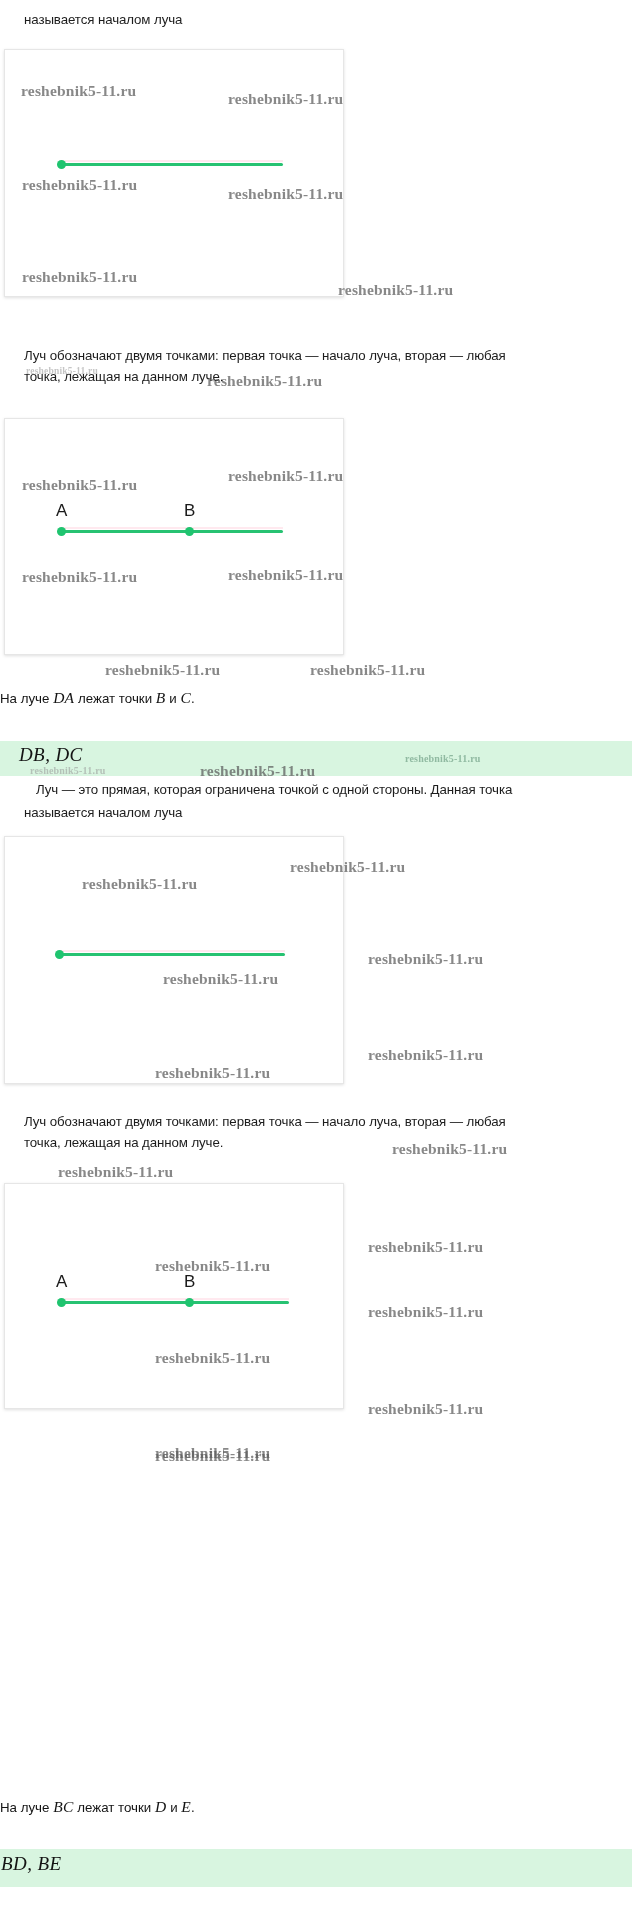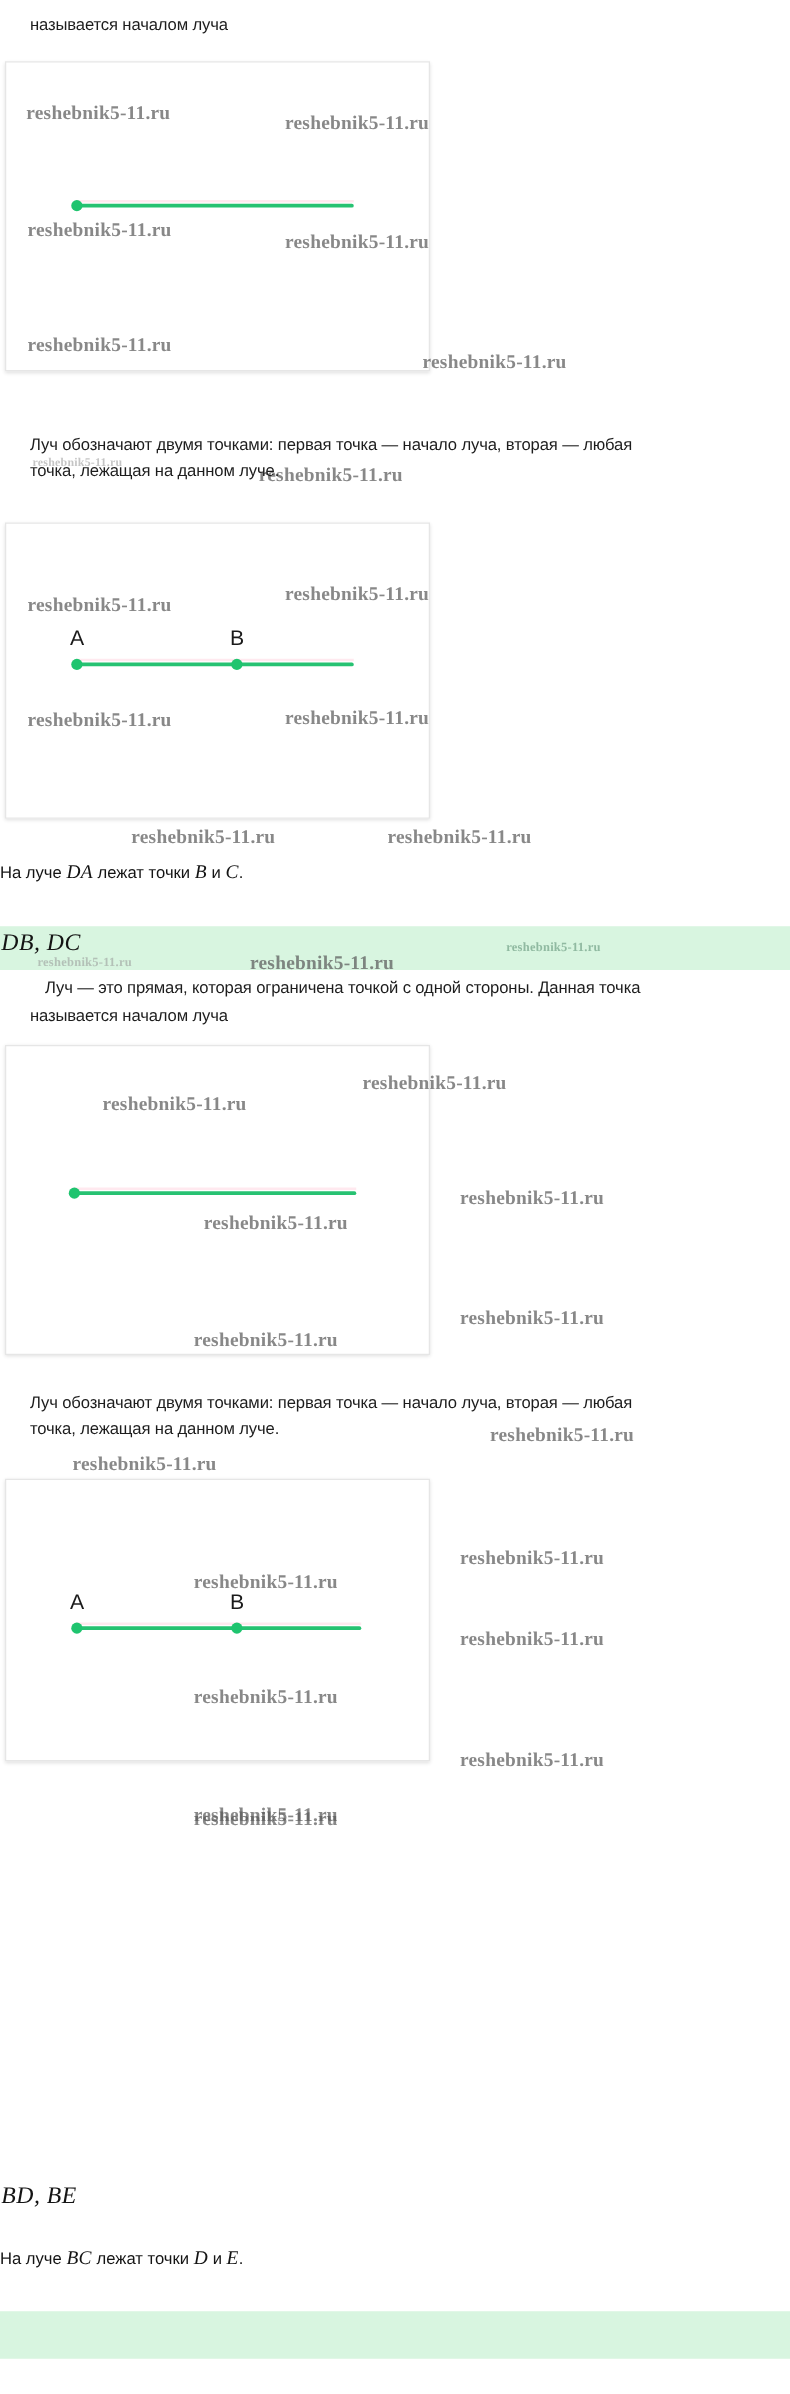--- a/index.html
+++ b/index.html
@@ -189,21 +189,21 @@
   <div class="wm wm-dark" style="left:228px; top:566px; font-size:15.5px;">reshebnik5-11.ru</div>
   <div class="wm wm-dark" style="left:105px; top:661px; font-size:15.5px;">reshebnik5-11.ru</div>
   <div class="wm wm-dark" style="left:310px; top:661px; font-size:15.5px;">reshebnik5-11.ru</div>
 
   <div class="mathline" style="left:0px; top:688px;">
     <span>На луче </span><span class="mi">DA</span><span> лежат точки </span><span class="mi">B</span><span> и </span><span class="mi">C</span><span>.</span>
   </div>
 
 
   <div class="answer-band" style="top:741px; height:35px;"></div>
-  <div class="answer-text" style="left:1px; top:744px;">DB, DC</div>
+  <div class="answer-text" style="left:19px; top:744px;">DB, DC</div>
 
   <div class="wm wm-green" style="left:405px; top:753px; font-size:10px;">reshebnik5-11.ru</div>
   <div class="wm wm-light" style="left:30px; top:765px; font-size:10px;">reshebnik5-11.ru</div>
   <div class="wm wm-dark" style="left:200px; top:762px; font-size:15.5px;">reshebnik5-11.ru</div>
 
   <div class="para" style="left:12px; top:779px; width:561px;">Луч — это прямая, которая ограничена точкой с одной стороны. Данная точка</div>
   <div class="para" style="left:0px; top:802px; width:632px;">называется началом луча</div>
 
   <div class="card" style="left:4px; top:836px; width:338px; height:246px;">
     <div class="card-inner">
@@ -247,17 +247,17 @@
   <div class="wm wm-dark" style="left:155px; top:1349px; font-size:15.5px;">reshebnik5-11.ru</div>
   <div class="wm wm-dark" style="left:368px; top:1400px; font-size:15.5px;">reshebnik5-11.ru</div>
   <div class="wm wm-dark" style="left:155px; top:1447px; font-size:15.5px;">reshebnik5-11.ru</div>
 
   <div class="mathline" style="left:0px; top:1797px;">
     <span>На луче </span><span class="mi">BC</span><span> лежат точки </span><span class="mi">D</span><span> и </span><span class="mi">E</span><span>.</span>
   </div>
 
 
   <div class="answer-band" style="top:1849px; height:38px;"></div>
-  <div class="answer-text" style="left:1px; top:1746px;">BD, BE</div>
+  <div class="answer-text" style="left:1px; top:1853px;">BD, BE</div>
 
   <div class="wm wm-dark" style="left:155px; top:1444px; font-size:15.5px;">reshebnik5-11.ru</div>
 
 </div>
 
 </body></html>

